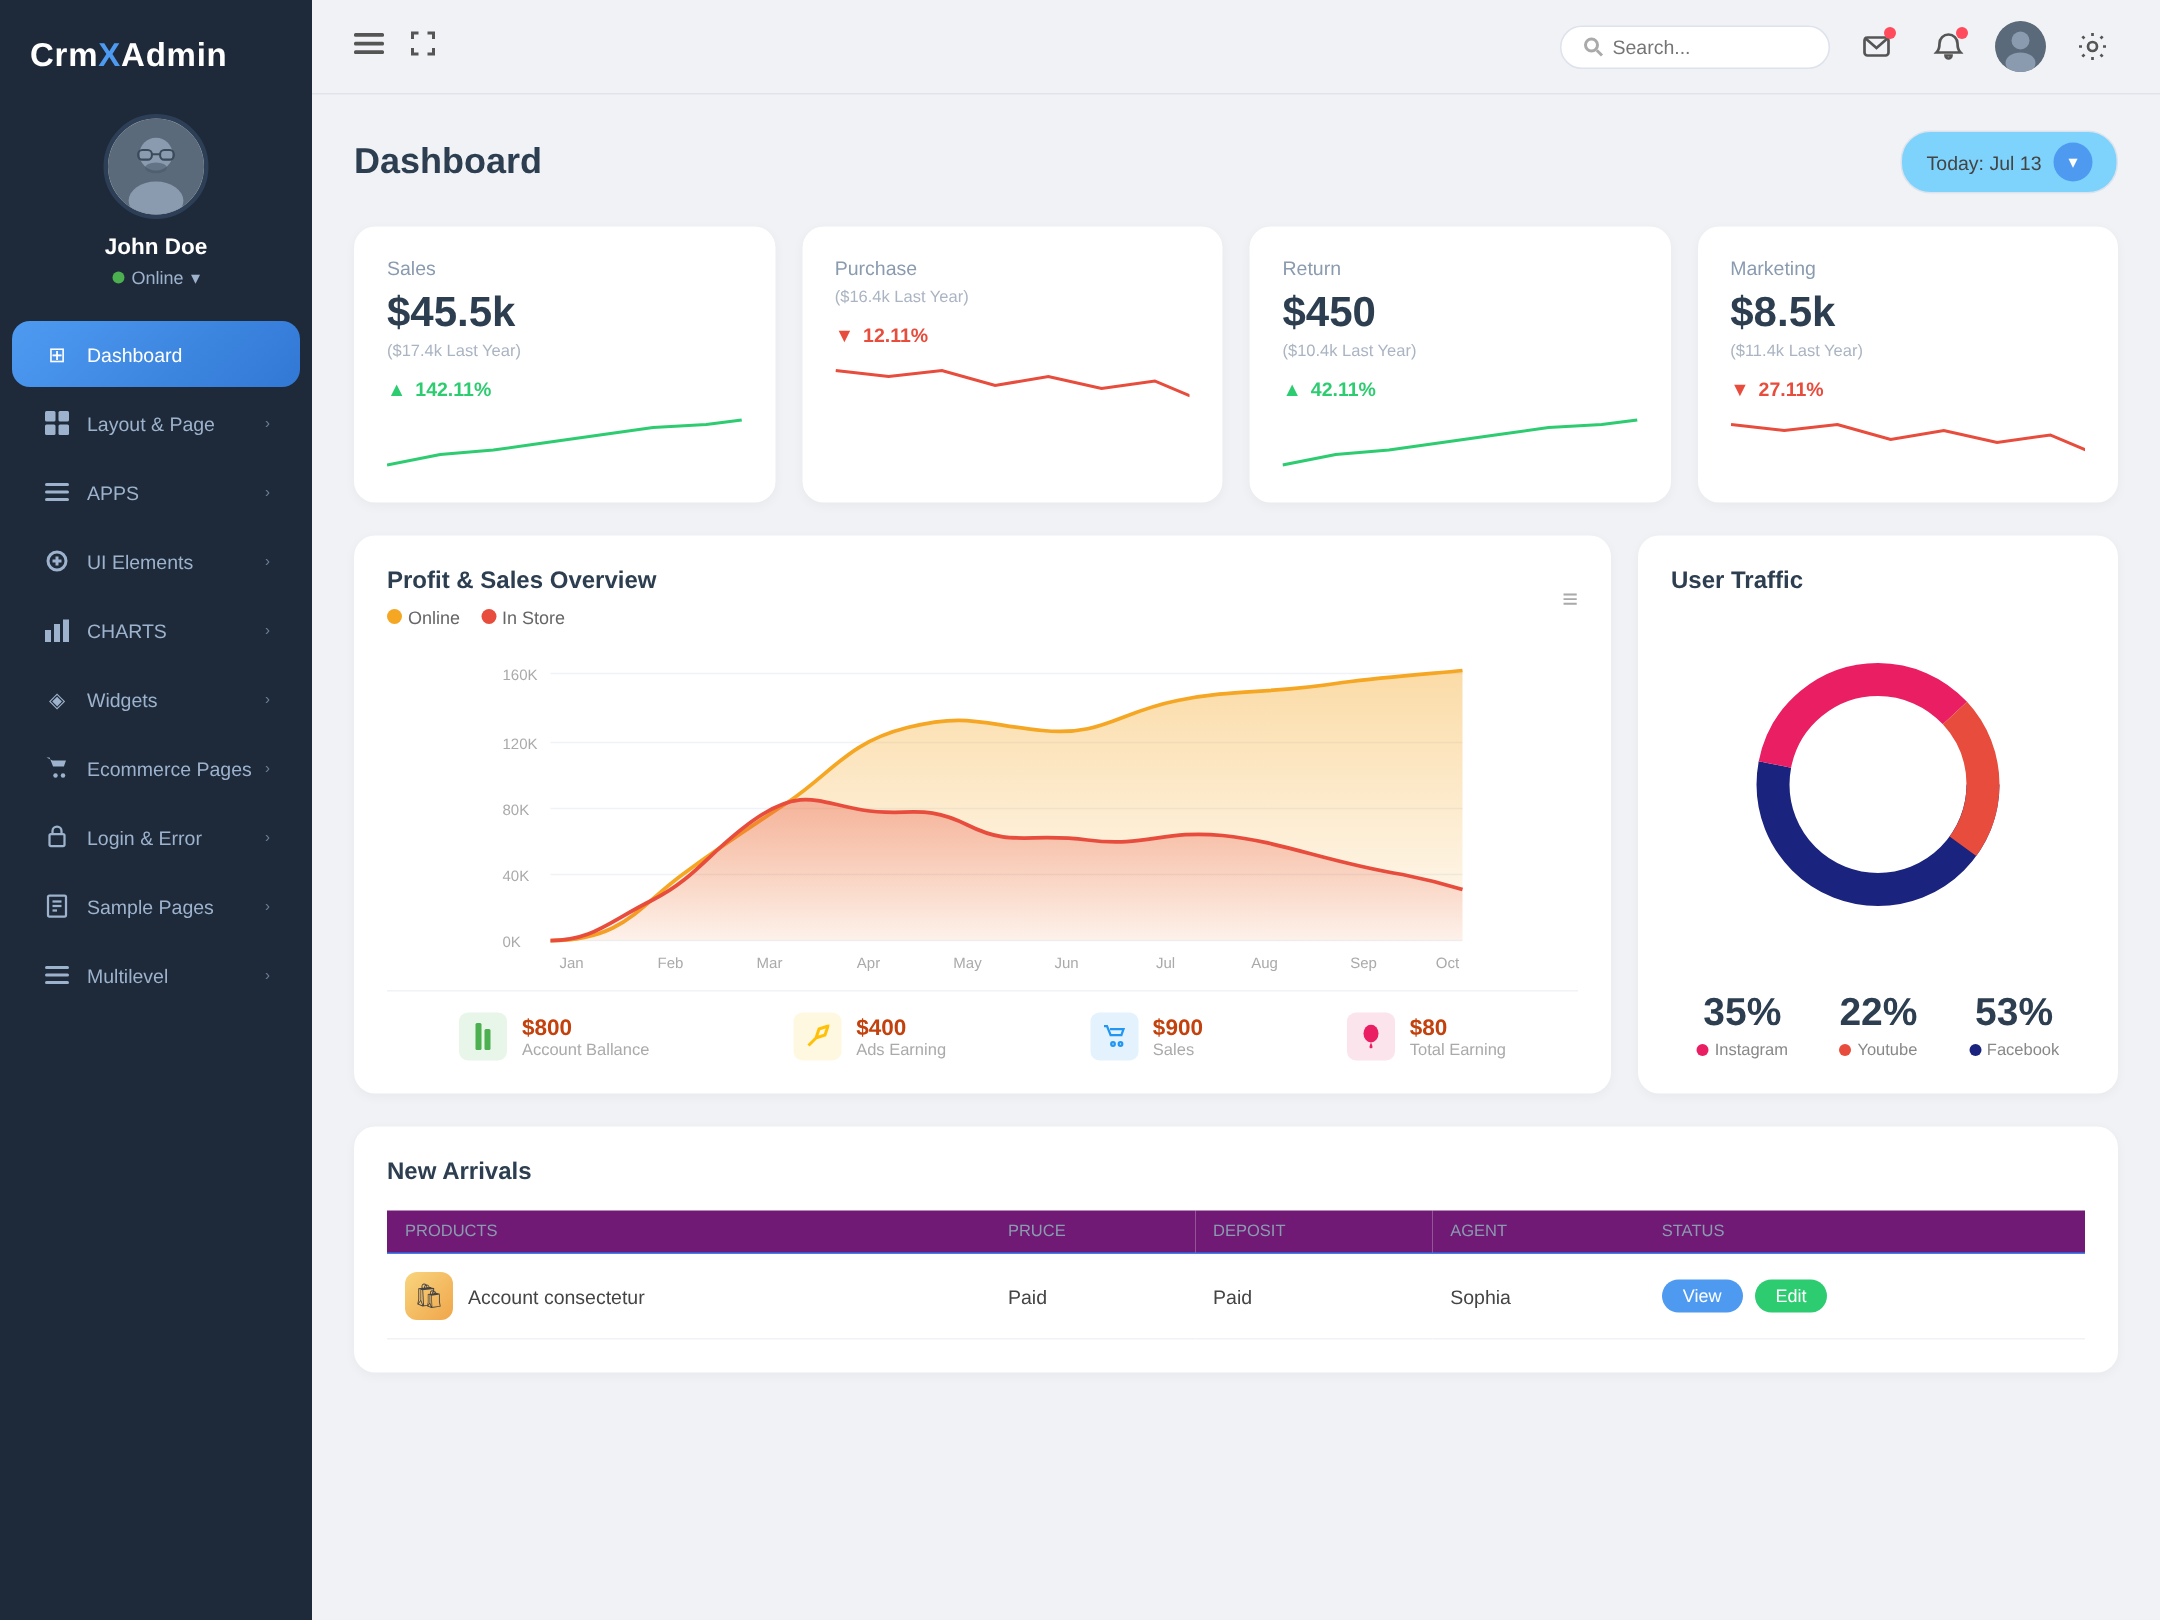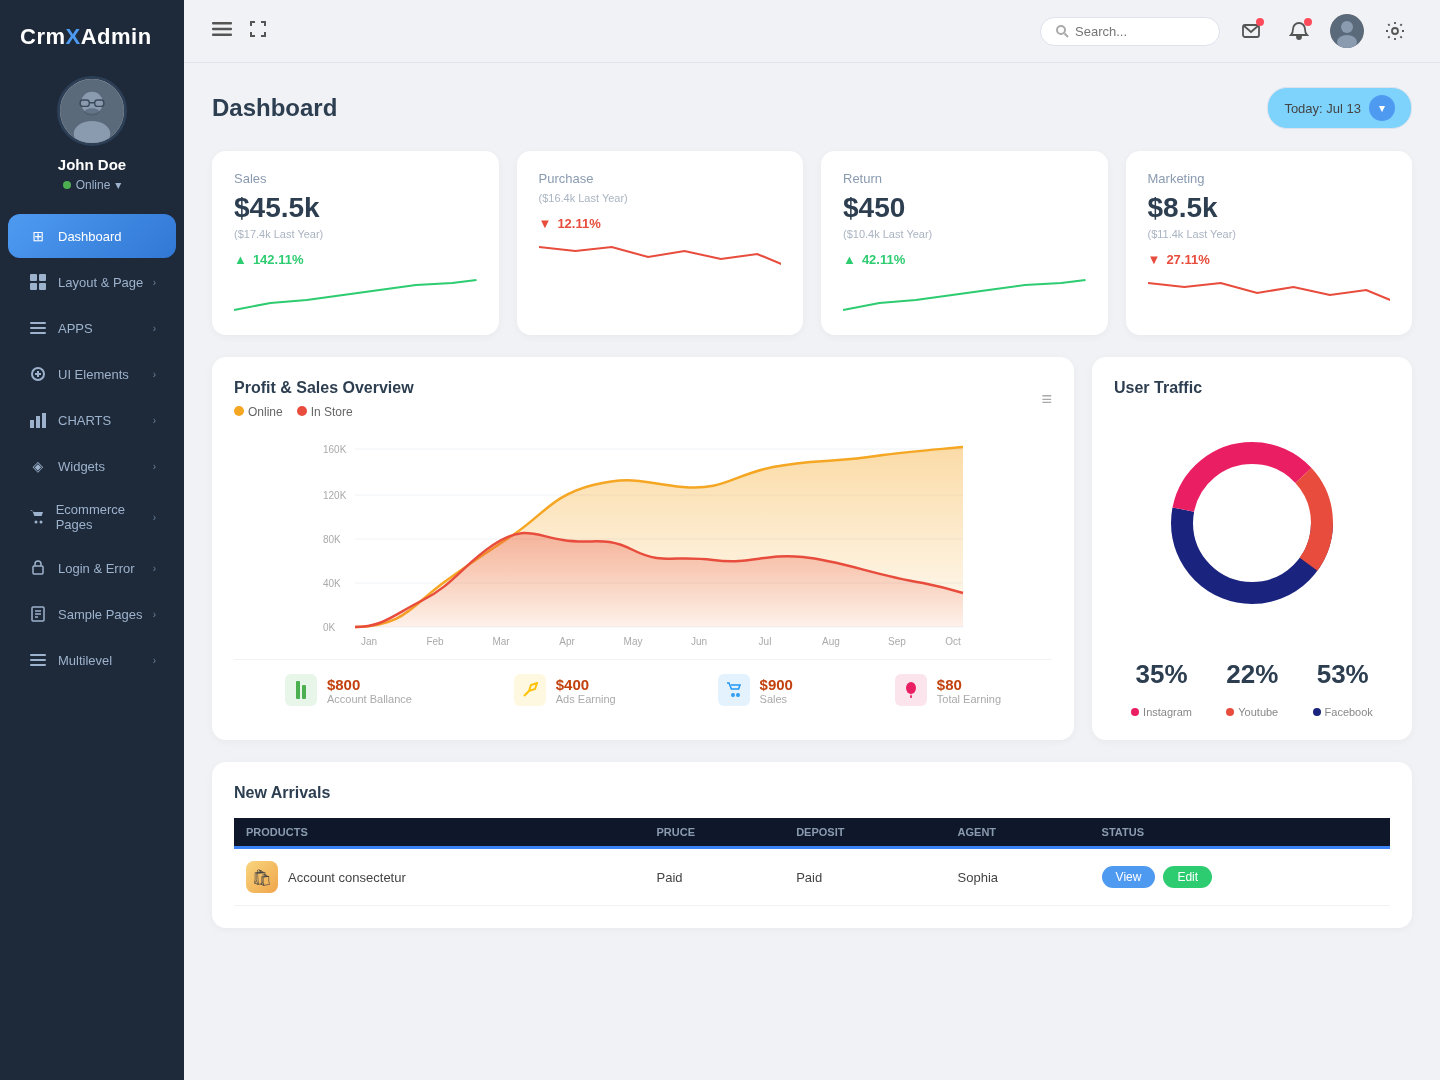--- a/index.html
+++ b/index.html
@@ -1,20 +1,20 @@
 <!DOCTYPE html>
 <html><head>
   <meta charset="utf-8">
   <style>
     * { box-sizing: border-box; margin: 0; padding: 0; }
     body { font-family: 'Segoe UI', Arial, sans-serif; background: #f0f2f5; display: flex; height: 1080px; overflow: hidden; }
 
     
     .sidebar {
-      width: 184px;
+      width: 208px;
       background: #1e2a3a;
       color: #fff;
       display: flex;
       flex-direction: column;
       flex-shrink: 0;
       height: 100%;
       overflow-y: auto;
     }
     .sidebar-brand {
       padding: 24px 20px 10px;
@@ -219,21 +219,21 @@
     .donut-container {
       display: flex; align-items: center; justify-content: center;
       margin: 10px 0 16px;
     }
     .donut-stats {
       display: flex; justify-content: space-around; align-items: center;
       padding-top: 10px;
     }
     .donut-stat { text-align: center; }
     .donut-pct { font-size: 26px; font-weight: 700; color: #2c3e50; }
-    .donut-source { font-size: 11px; color: #888; display: flex; align-items: center; gap: 4px; margin-top: 16px; }
+    .donut-source { font-size: 11px; color: #888; display: flex; align-items: center; gap: 4px; margin-top: 4px; }
     .donut-source-dot { width: 8px; height: 8px; border-radius: 50%; }
 
     
     .chart-bottom {
       border-top: 1px solid #f0f2f5;
       padding-top: 14px;
       display: flex;
       justify-content: space-around;
     }
     .bottom-stat { display: flex; align-items: center; gap: 10px; }
@@ -251,26 +251,26 @@
       background: #fff;
       border-radius: 14px;
       padding: 22px;
       box-shadow: 0 2px 8px rgba(0,0,0,0.04);
     }
     .arrivals-title { font-size: 16px; font-weight: 600; color: #2c3e50; margin-bottom: 16px; }
     .arrivals-table { width: 100%; border-collapse: collapse; }
     .arrivals-table th {
       text-align: left;
       font-size: 11px;
-      font-weight: 700;
+      font-weight: 400;
       color: #8a9bb0;
       text-transform: uppercase;
       padding: 8px 12px;
-      background: #0f172a;
-      border-bottom: 3px solid #3b82f6;
+      background: #701a75;
+      border-bottom: 1px solid #3b82f6;
     }
     .arrivals-table td {
       padding: 12px 12px;
       font-size: 13px;
       color: #444;
       border-bottom: 1px solid #f0f2f5;
     }
     .product-cell { display: flex; align-items: center; gap: 10px; }
     .product-thumb {
       width: 32px; height: 32px; border-radius: 8px;

